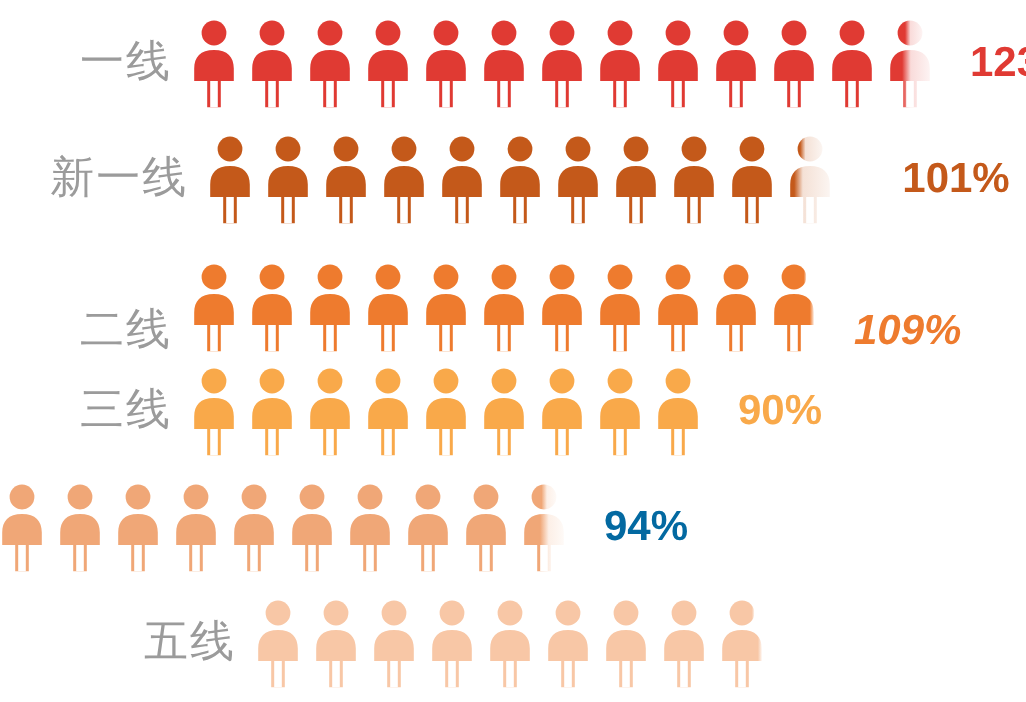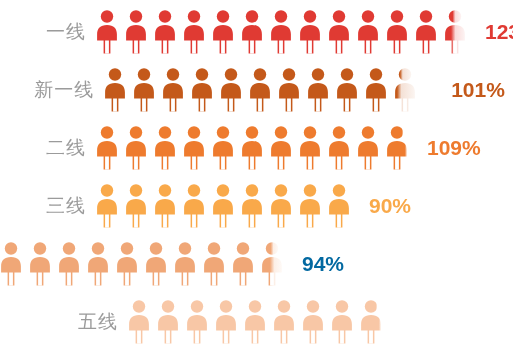--- a/index.html
+++ b/index.html
@@ -25,21 +25,21 @@
     display: flex;
     align-items: center;
   }
   .row-label {
     width: 96px;
     flex: 0 0 96px;
     text-align: right;
     padding-right: 10px;
     box-sizing: border-box;
     color: #9b9b9b;
-    font-size: 19px;
+    font-size: 22px;
     letter-spacing: 1px;
     line-height: 1;
     white-space: nowrap;
   }
   .icons {
     flex: 0 0 auto;
     display: flex;
     align-items: flex-end;
     height: 46px;
   }
@@ -258,21 +258,21 @@
                 </linearGradient>
               </defs>
               <circle cx="11" cy="6.5" r="6.2" fill="url(#g23)"></circle>
               <path d="M11 15 C4.2 15 1.1 18.6 1.1 24.2 L1.1 30.5 L7.6 30.5 L7.6 43.6 L14.4 43.6 L14.4 30.5 L20.9 30.5 L20.9 24.2 C20.9 18.6 17.8 15 11 15 Z" fill="url(#g23)"></path>
               <rect x="9.1" y="30.5" width="3.8" height="13.1" fill="#ffffff"></rect>
             </svg>
           </span>
         </div>
         <div class="row-value" style="color: rgb(196, 89, 26); margin-left: 28px;">101%</div>
       </div>
-      <div class="row" style="top: 118px;">
+      <div class="row" style="top: 118px; align-items: flex-end;">
         <div class="row-label">二线</div>
         <div class="icons">
           <span class="person">
             <svg viewBox="0 0 22 44" xmlns="http://www.w3.org/2000/svg">
               <circle cx="11" cy="6.5" r="6.2" fill="#EE7B2E"></circle>
               <path d="M11 15 C4.2 15 1.1 18.6 1.1 24.2 L1.1 30.5 L7.6 30.5 L7.6 43.6 L14.4 43.6 L14.4 30.5 L20.9 30.5 L20.9 24.2 C20.9 18.6 17.8 15 11 15 Z" fill="#EE7B2E"></path>
               <rect x="9.1" y="30.5" width="3.8" height="13.1" fill="#ffffff"></rect>
             </svg>
           </span>
           <span class="person">
@@ -347,21 +347,21 @@
                   <stop offset="100%" stop-color="#EE7B2E" stop-opacity="0.18"></stop>
                   <stop offset="100%" stop-color="#EE7B2E" stop-opacity="0.06"></stop>
                 </linearGradient>
               </defs>
               <circle cx="11" cy="6.5" r="6.2" fill="url(#g34)"></circle>
               <path d="M11 15 C4.2 15 1.1 18.6 1.1 24.2 L1.1 30.5 L7.6 30.5 L7.6 43.6 L14.4 43.6 L14.4 30.5 L20.9 30.5 L20.9 24.2 C20.9 18.6 17.8 15 11 15 Z" fill="url(#g34)"></path>
               <rect x="9.1" y="30.5" width="3.8" height="13.1" fill="#ffffff"></rect>
             </svg>
           </span>
         </div>
-        <div class="row-value" style="color: rgb(238, 123, 46);">109%</div>
+        <div class="row-value" style="color: rgb(238, 123, 46); font-style: italic;">109%</div>
       </div>
       <div class="row" style="top: 176px;">
         <div class="row-label">三线</div>
         <div class="icons">
           <span class="person">
             <svg viewBox="0 0 22 44" xmlns="http://www.w3.org/2000/svg">
               <circle cx="11" cy="6.5" r="6.2" fill="#F9A94A"></circle>
               <path d="M11 15 C4.2 15 1.1 18.6 1.1 24.2 L1.1 30.5 L7.6 30.5 L7.6 43.6 L14.4 43.6 L14.4 30.5 L20.9 30.5 L20.9 24.2 C20.9 18.6 17.8 15 11 15 Z" fill="#F9A94A"></path>
               <rect x="9.1" y="30.5" width="3.8" height="13.1" fill="#ffffff"></rect>
             </svg>

